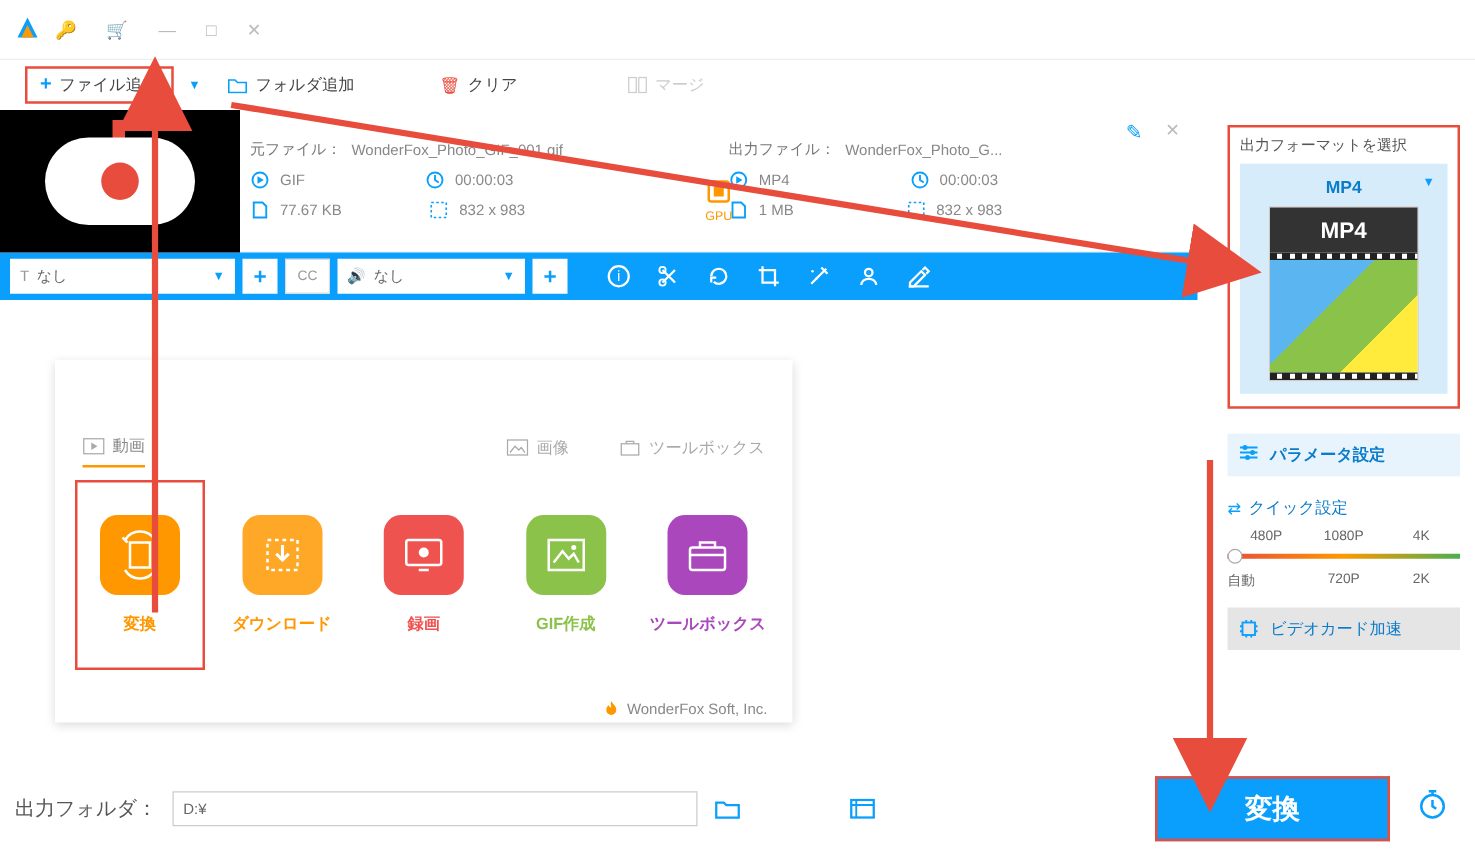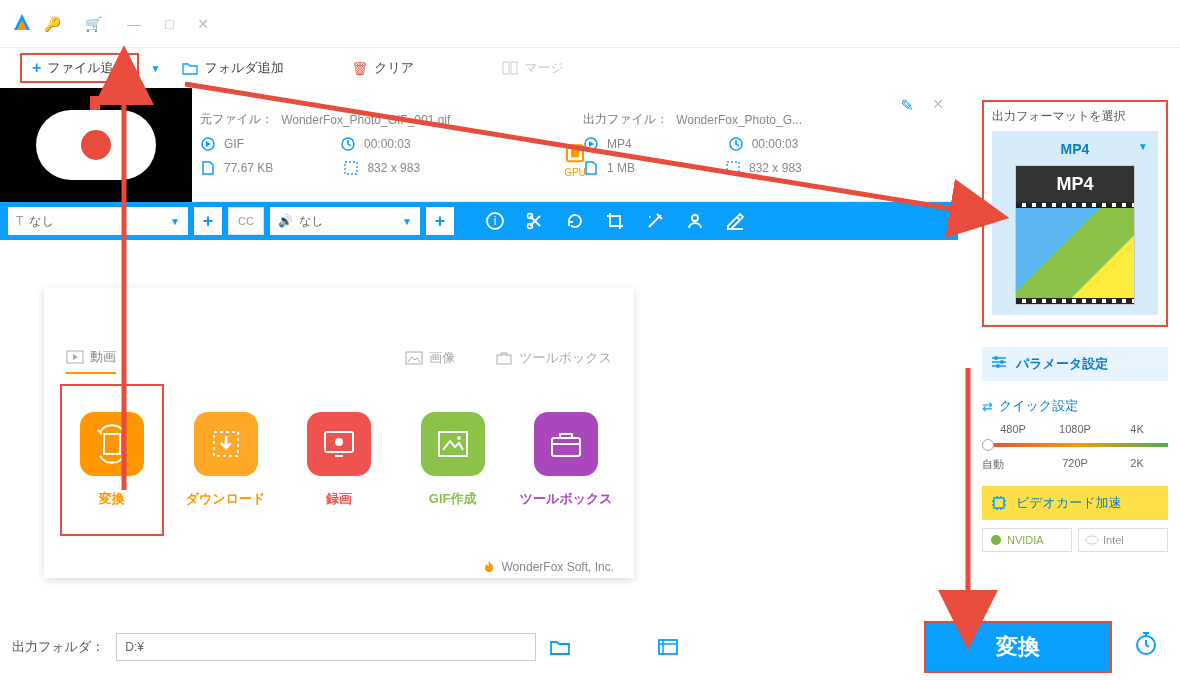--- a/index.html
+++ b/index.html
@@ -71,27 +71,27 @@
 .film-img::before, .film-img::after { content: ""; position: absolute; left: 0; right: 0; height: 4px; background: repeating-linear-gradient(90deg,#222 0 6px,#fff 6px 10px); }
 .film-img::before { top: -5px; } .film-img::after { bottom: -5px; }
 
 .param-btn { margin-top: 20px; background: #e8f4fd; padding: 8px; display: flex; gap: 8px; font-size: 13px; color: #0a7cc9; cursor: pointer; font-weight: bold; }
 .quick-set { margin-top: 16px; }
 .quick-title { display: flex; align-items: center; gap: 6px; font-size: 13px; color: #0a7cc9; margin-bottom: 8px; }
 .res-grid { display: grid; grid-template-columns: repeat(3, 1fr); font-size: 11px; color: #666; gap: 6px 0; }
 .res-grid span { text-align: center; }
 .slider-track { height: 4px; background: linear-gradient(90deg, #e74c3c, #ff9800, #4caf50); position: relative; margin: 8px 0 10px; }
 .slider-thumb { position: absolute; left: 0; top: -4px; width: 12px; height: 12px; border-radius: 50%; background: #fff; border: 1px solid #aaa; }
-.gpu-accel { margin-top: 14px; background: #fde047; padding: 8px; display: flex; align-items: center; gap: 8px; font-size: 13px; color: #0a7cc9; }
+.gpu-accel { margin-top: 14px; background: #e5e5e5; padding: 8px; display: flex; align-items: center; gap: 8px; font-size: 13px; color: #0a7cc9; }
 .gpu-badges { display: flex; gap: 6px; margin-top: 8px; }
 .gpu-badge-box { flex: 1; border: 1px solid #ddd; padding: 4px 6px; font-size: 11px; display: flex; align-items: center; gap: 4px; color: #999; }
 .nvidia { color: #7cb342; }
 
 .bottom-bar { position: absolute; bottom: 8px; left: 12px; right: 12px; height: 50px; display: flex; align-items: center; gap: 12px; }
-.out-label { font-size: 13px; color: #555; }
+.out-label { font-size: 16px; color: #555; }
 .out-input { flex: 0 0 420px; height: 28px; border: 1px solid #ccc; padding: 0 8px; font-size: 12px; color: #666; }
 .bb-ico { width: 24px; height: 24px; color: #0a9ffc; cursor: pointer; display: flex; align-items: center; justify-content: center; }
 .convert-btn { width: 188px; height: 52px; background: #0a9ffc; border: 2px solid #e74c3c; color: #fff; font-size: 22px; font-weight: bold; display: flex; align-items: center; justify-content: center; cursor: pointer; margin-left: auto; }
 .timer-ico { width: 36px; height: 36px; color: #0a9ffc; cursor: pointer; margin-left: 8px; }
 
 
 .arrow { position: absolute; pointer-events: none; }
 .arrow-line { stroke: #e74c3c; stroke-width: 5; fill: none; }
 .arrow-head { fill: #e74c3c; }
 </style>
@@ -402,34 +402,20 @@
       <span>2K</span>
     </div>
   </div>
   <div class="gpu-accel">
     <svg width="18" height="18" viewBox="0 0 18 18">
         <rect x="4" y="4" width="10" height="10" fill="none" stroke="#0a9ffc" stroke-width="1.5"></rect>
         <path d="M2 7h2M2 11h2M14 7h2M14 11h2M7 2v2M11 2v2M7 14v2M11 14v2" stroke="#0a9ffc" stroke-width="1.5"></path>
       </svg>
     <span>ビデオカード加速</span>
   </div>
-  <div class="gpu-badges">
-    <div class="gpu-badge-box nvidia">
-      <svg width="14" height="14" viewBox="0 0 14 14">
-          <circle cx="7" cy="7" r="5" fill="#7cb342"></circle>
-        </svg>
-      <span>NVIDIA</span>
-    </div>
-    <div class="gpu-badge-box">
-      <svg width="14" height="14" viewBox="0 0 14 14">
-          <ellipse cx="7" cy="7" rx="6" ry="4" fill="none" stroke="#ccc"></ellipse>
-        </svg>
-      <span>Intel</span>
-    </div>
-  </div>
 </div>
 
 <div class="bottom-bar">
   <span class="out-label">出力フォルダ：</span>
   <input class="out-input" value="D:¥" style="">
   <div class="bb-ico">
       <svg width="22" height="18" viewBox="0 0 22 18">
         <path d="M2 4h6l2 2h10v10H2z" fill="none" stroke="#0a9ffc" stroke-width="1.8"></path>
       </svg>
     </div>

